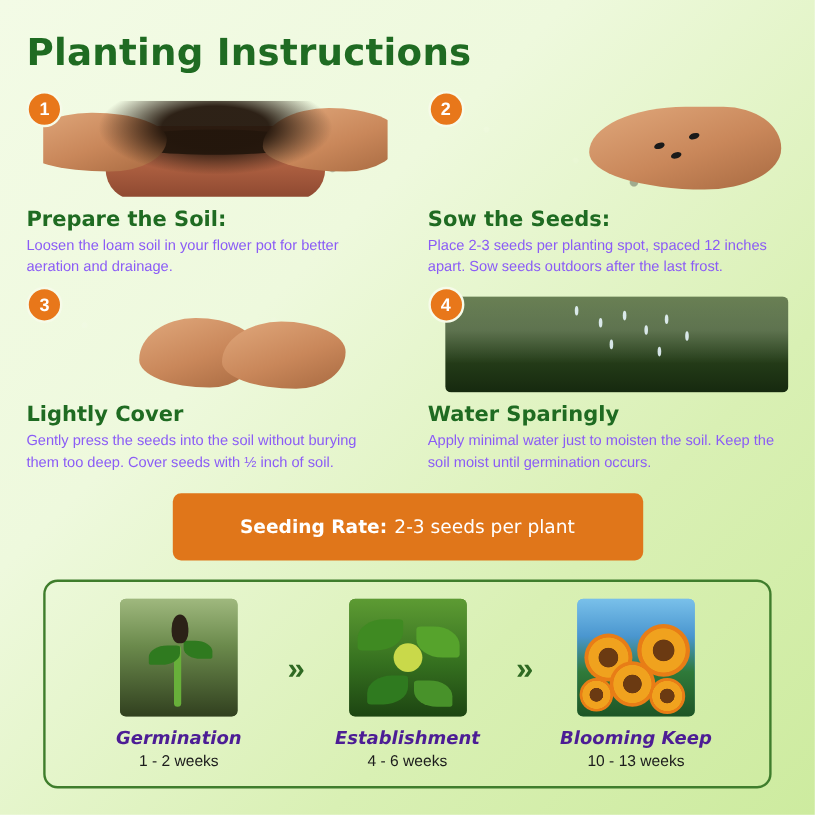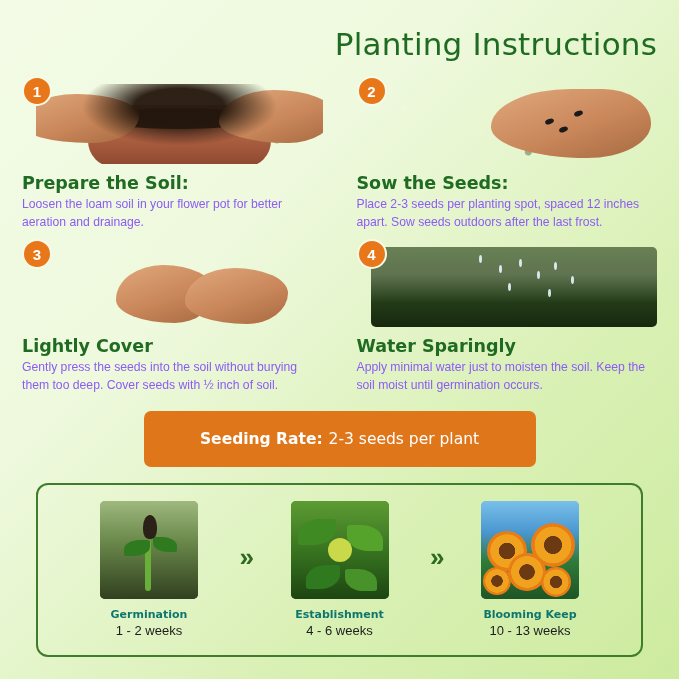--- a/index.html
+++ b/index.html
@@ -12,23 +12,23 @@
     color: #1f1f1f;
     overflow: hidden;
   }
   .page {
     position: relative;
     width: 679px;
     height: 679px;
     padding: 18px 22px 10px 22px;
   }
   .title {
-    text-align: right;
+    text-align: left;
     font-size: 31px;
-    font-weight: normal;
+    font-weight: bold;
     color: #1f6b22;
     letter-spacing: 0.2px;
     margin: 8px 0 14px 0;
     font-family: "DejaVu Sans", sans-serif;
   }
   .steps-grid {
     display: grid;
     grid-template-columns: 1fr 1fr;
     column-gap: 34px;
     row-gap: 8px;
@@ -154,23 +154,24 @@
   }
   .tl-photo {
     width: 98px;
     height: 98px;
     margin: 0 auto;
     border-radius: 5px;
     overflow: hidden;
     position: relative;
   }
   .tl-label {
-    font-size: 11px;
-    font-weight: bold;
-    color: #0f766e;
+    font-size: 15px;
+    font-weight: bold;
+    font-style: italic;
+    color: #4c1d95;
     margin-top: 9px;
     font-family: "DejaVu Sans", sans-serif;
   }
   .tl-dur {
     font-size: 13px;
     color: #1c1c1c;
     margin-top: 2px;
   }
   .chev {
     color: #2f6a23;

